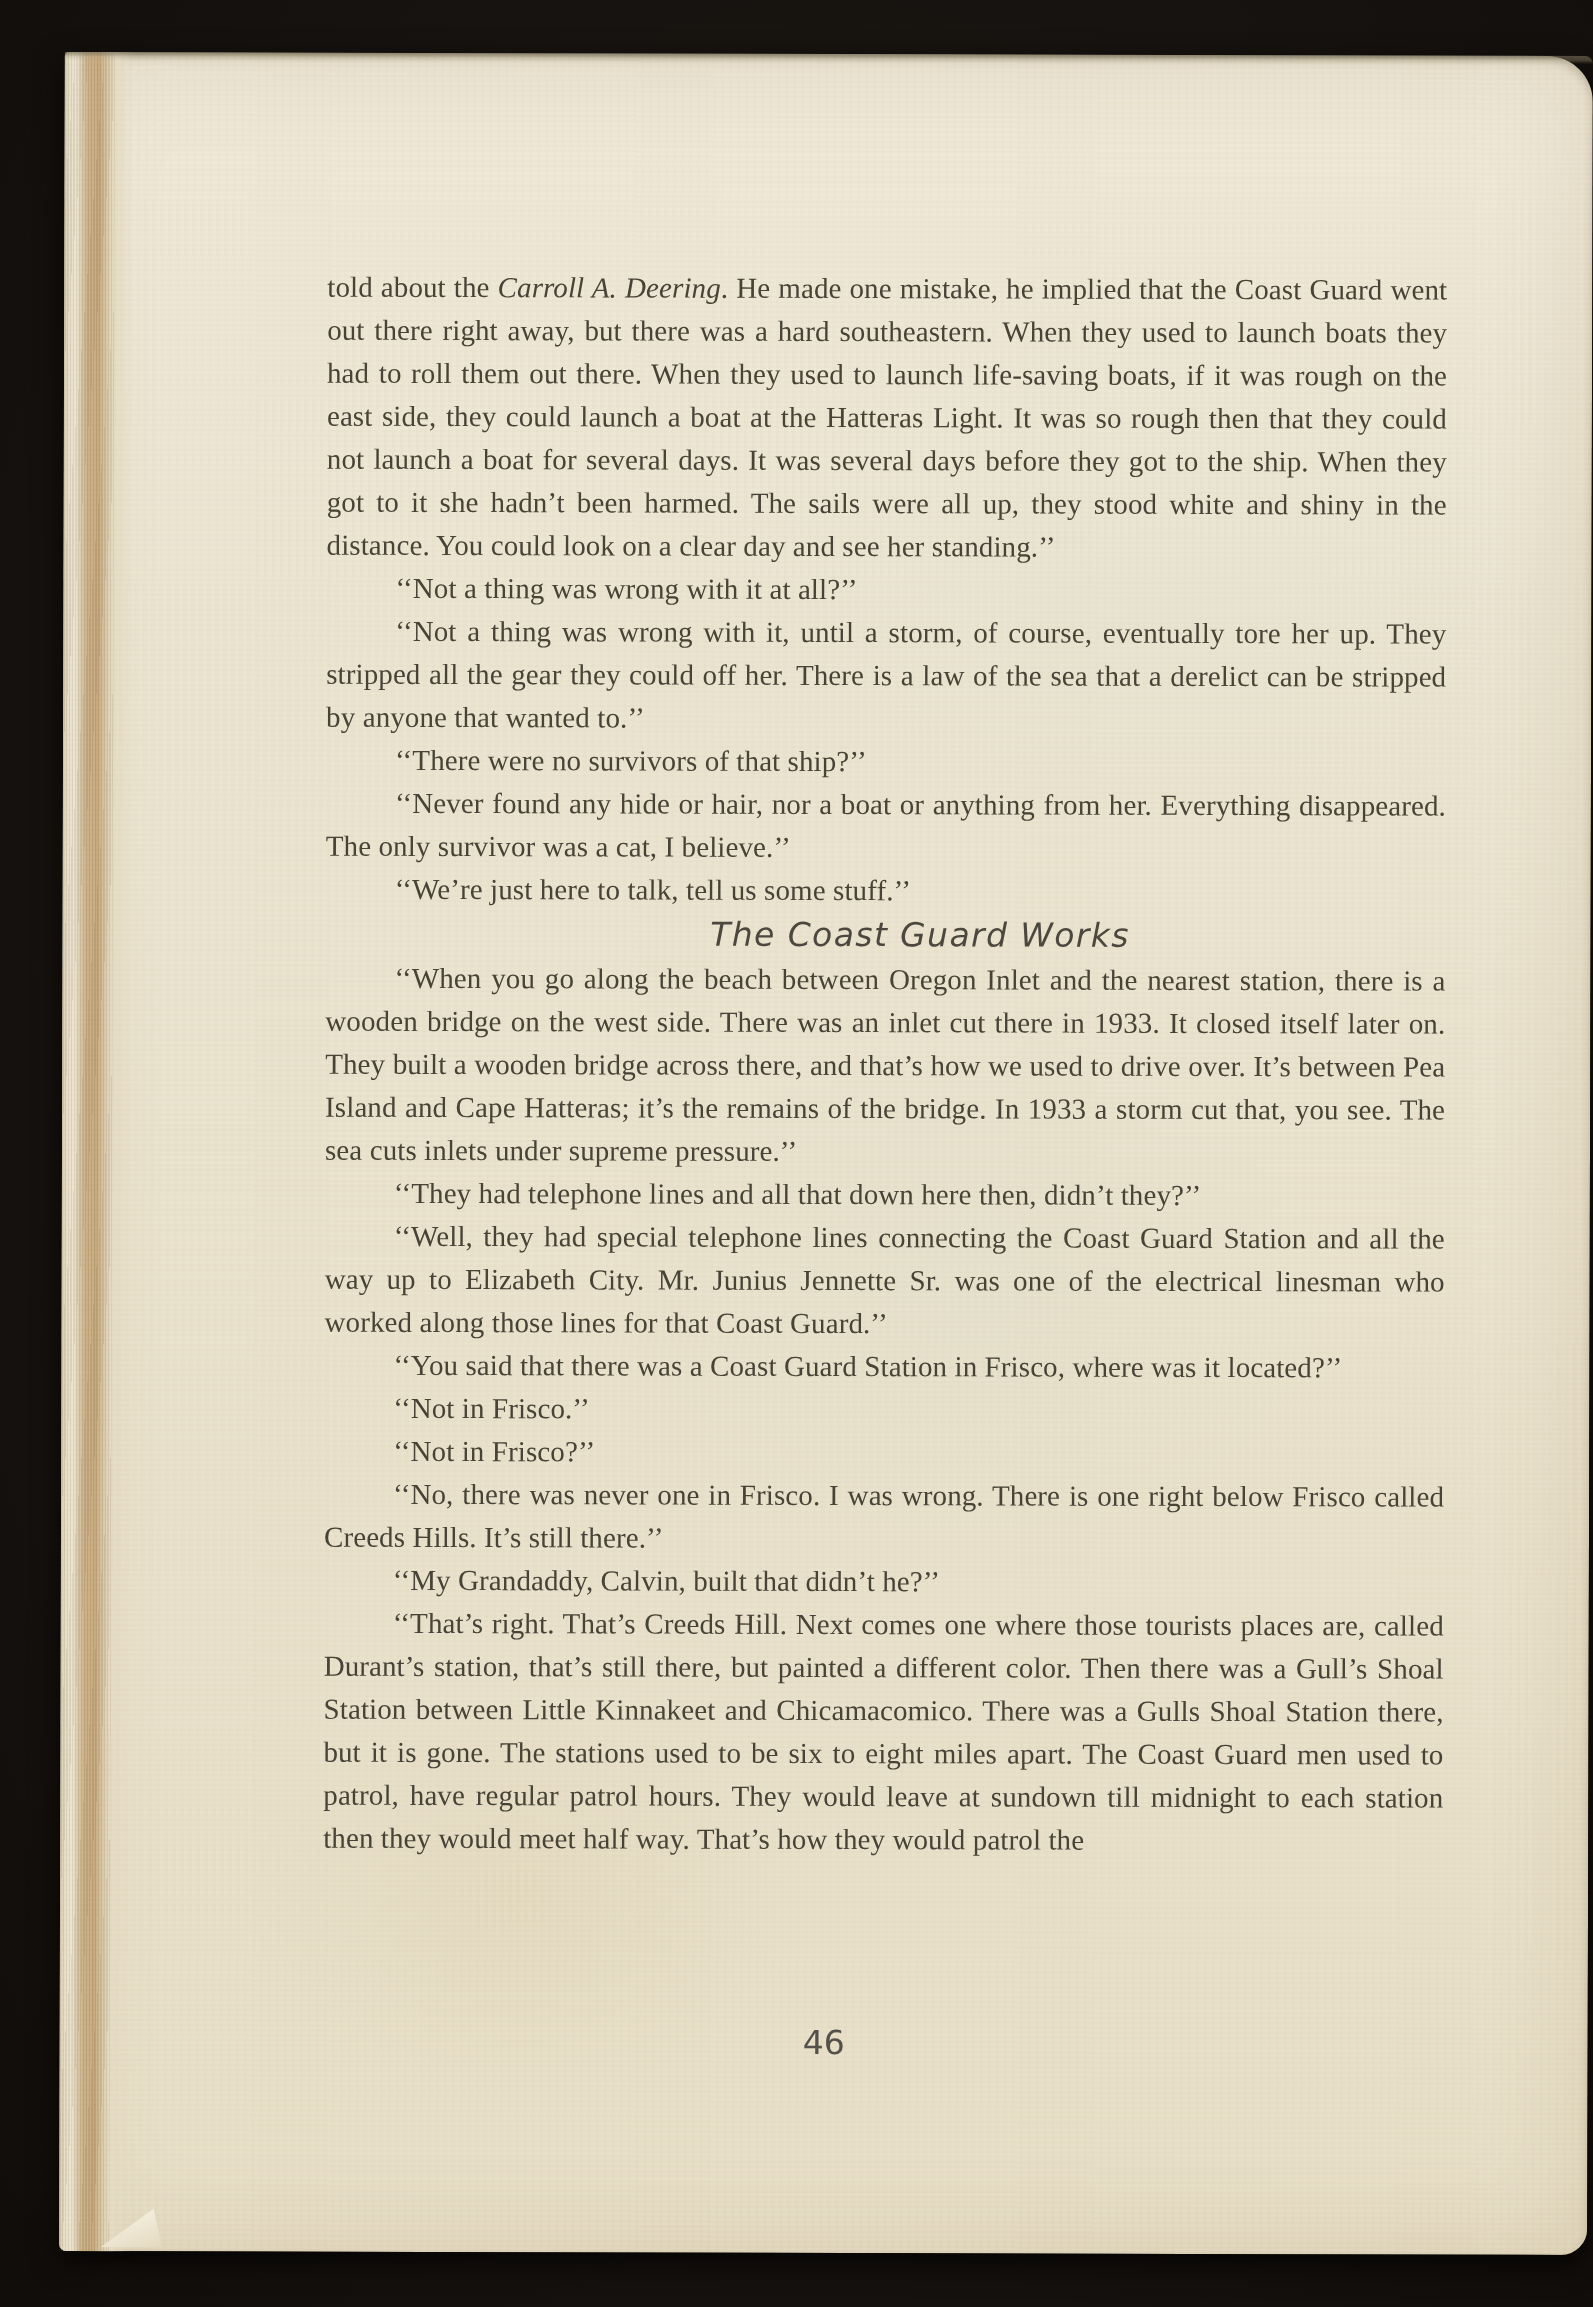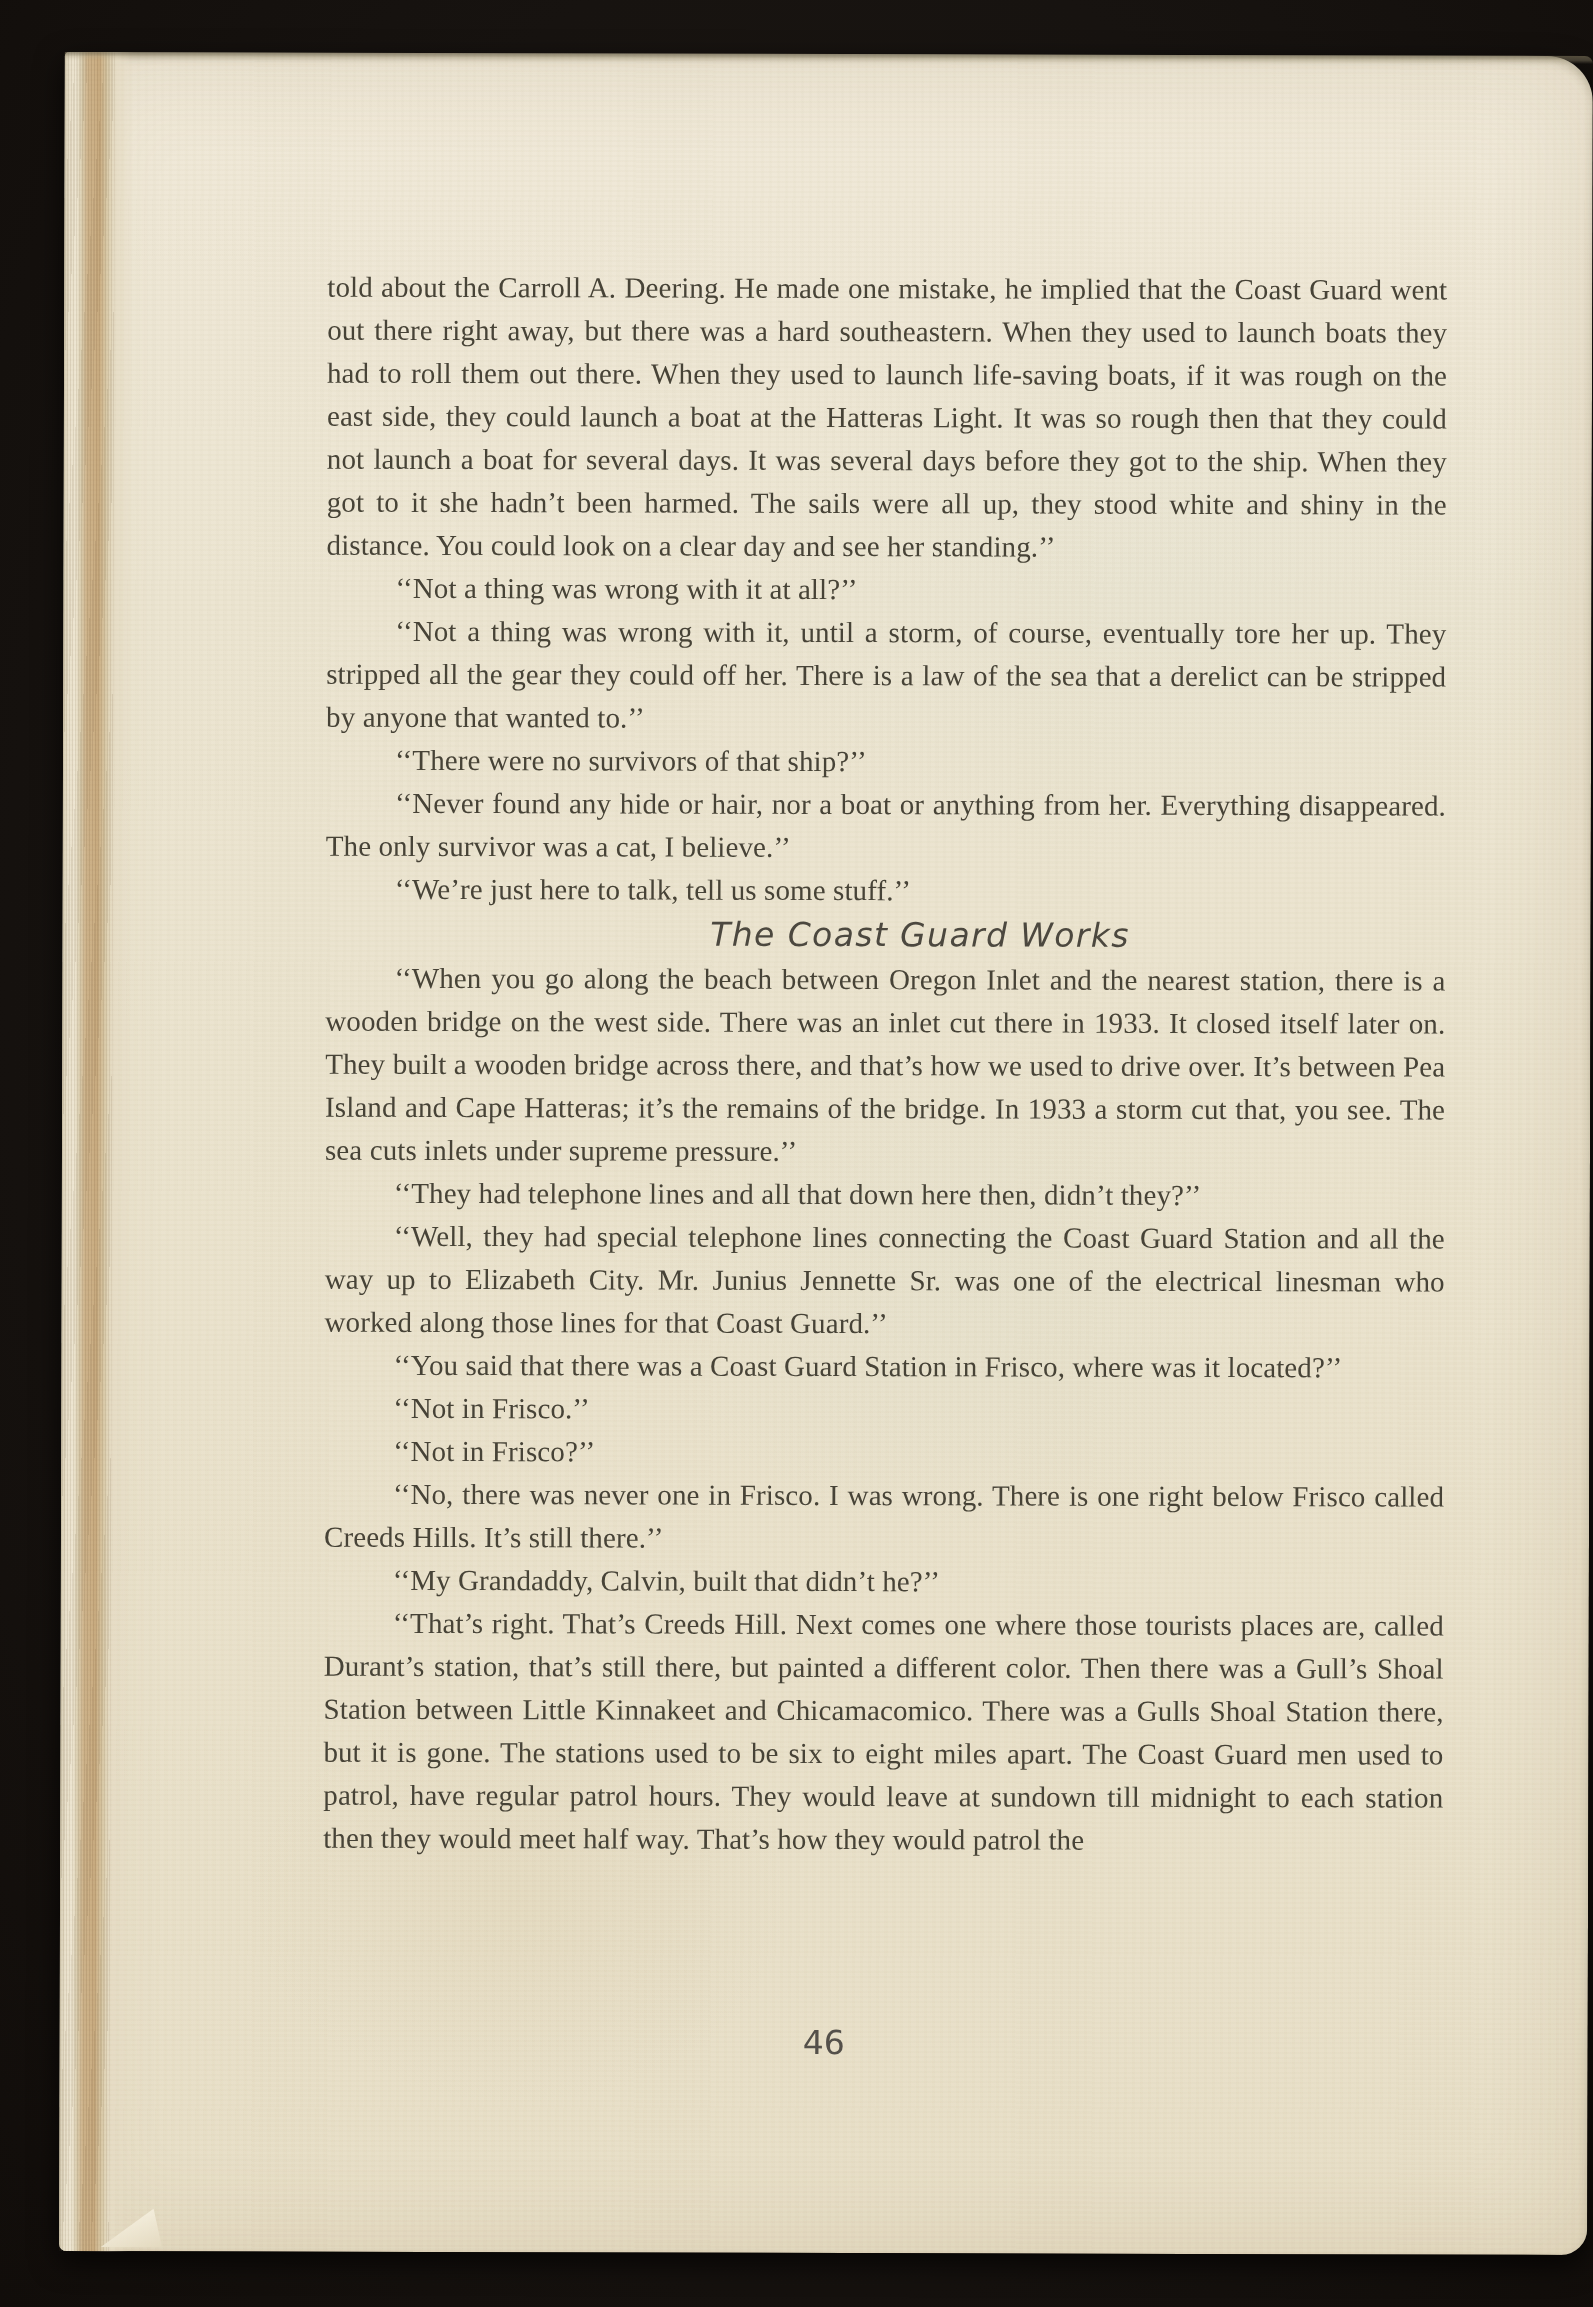--- a/index.html
+++ b/index.html
@@ -109,20 +109,21 @@
     text-align: justify;
   }
   .text-block p {
     margin: 0;
     text-indent: 69px;
   }
   .text-block p.no-indent {
     text-indent: 0;
   }
   .ship-name {
+    font-style: italic;
   }
   .section-heading {
     margin: 2.2px 0 3.6px;
     text-indent: 0;
     text-align: center;
     font-family: "DejaVu Sans", sans-serif;
     font-style: italic;
     font-weight: 500;
     font-size: 33px;
     line-height: 46px;

